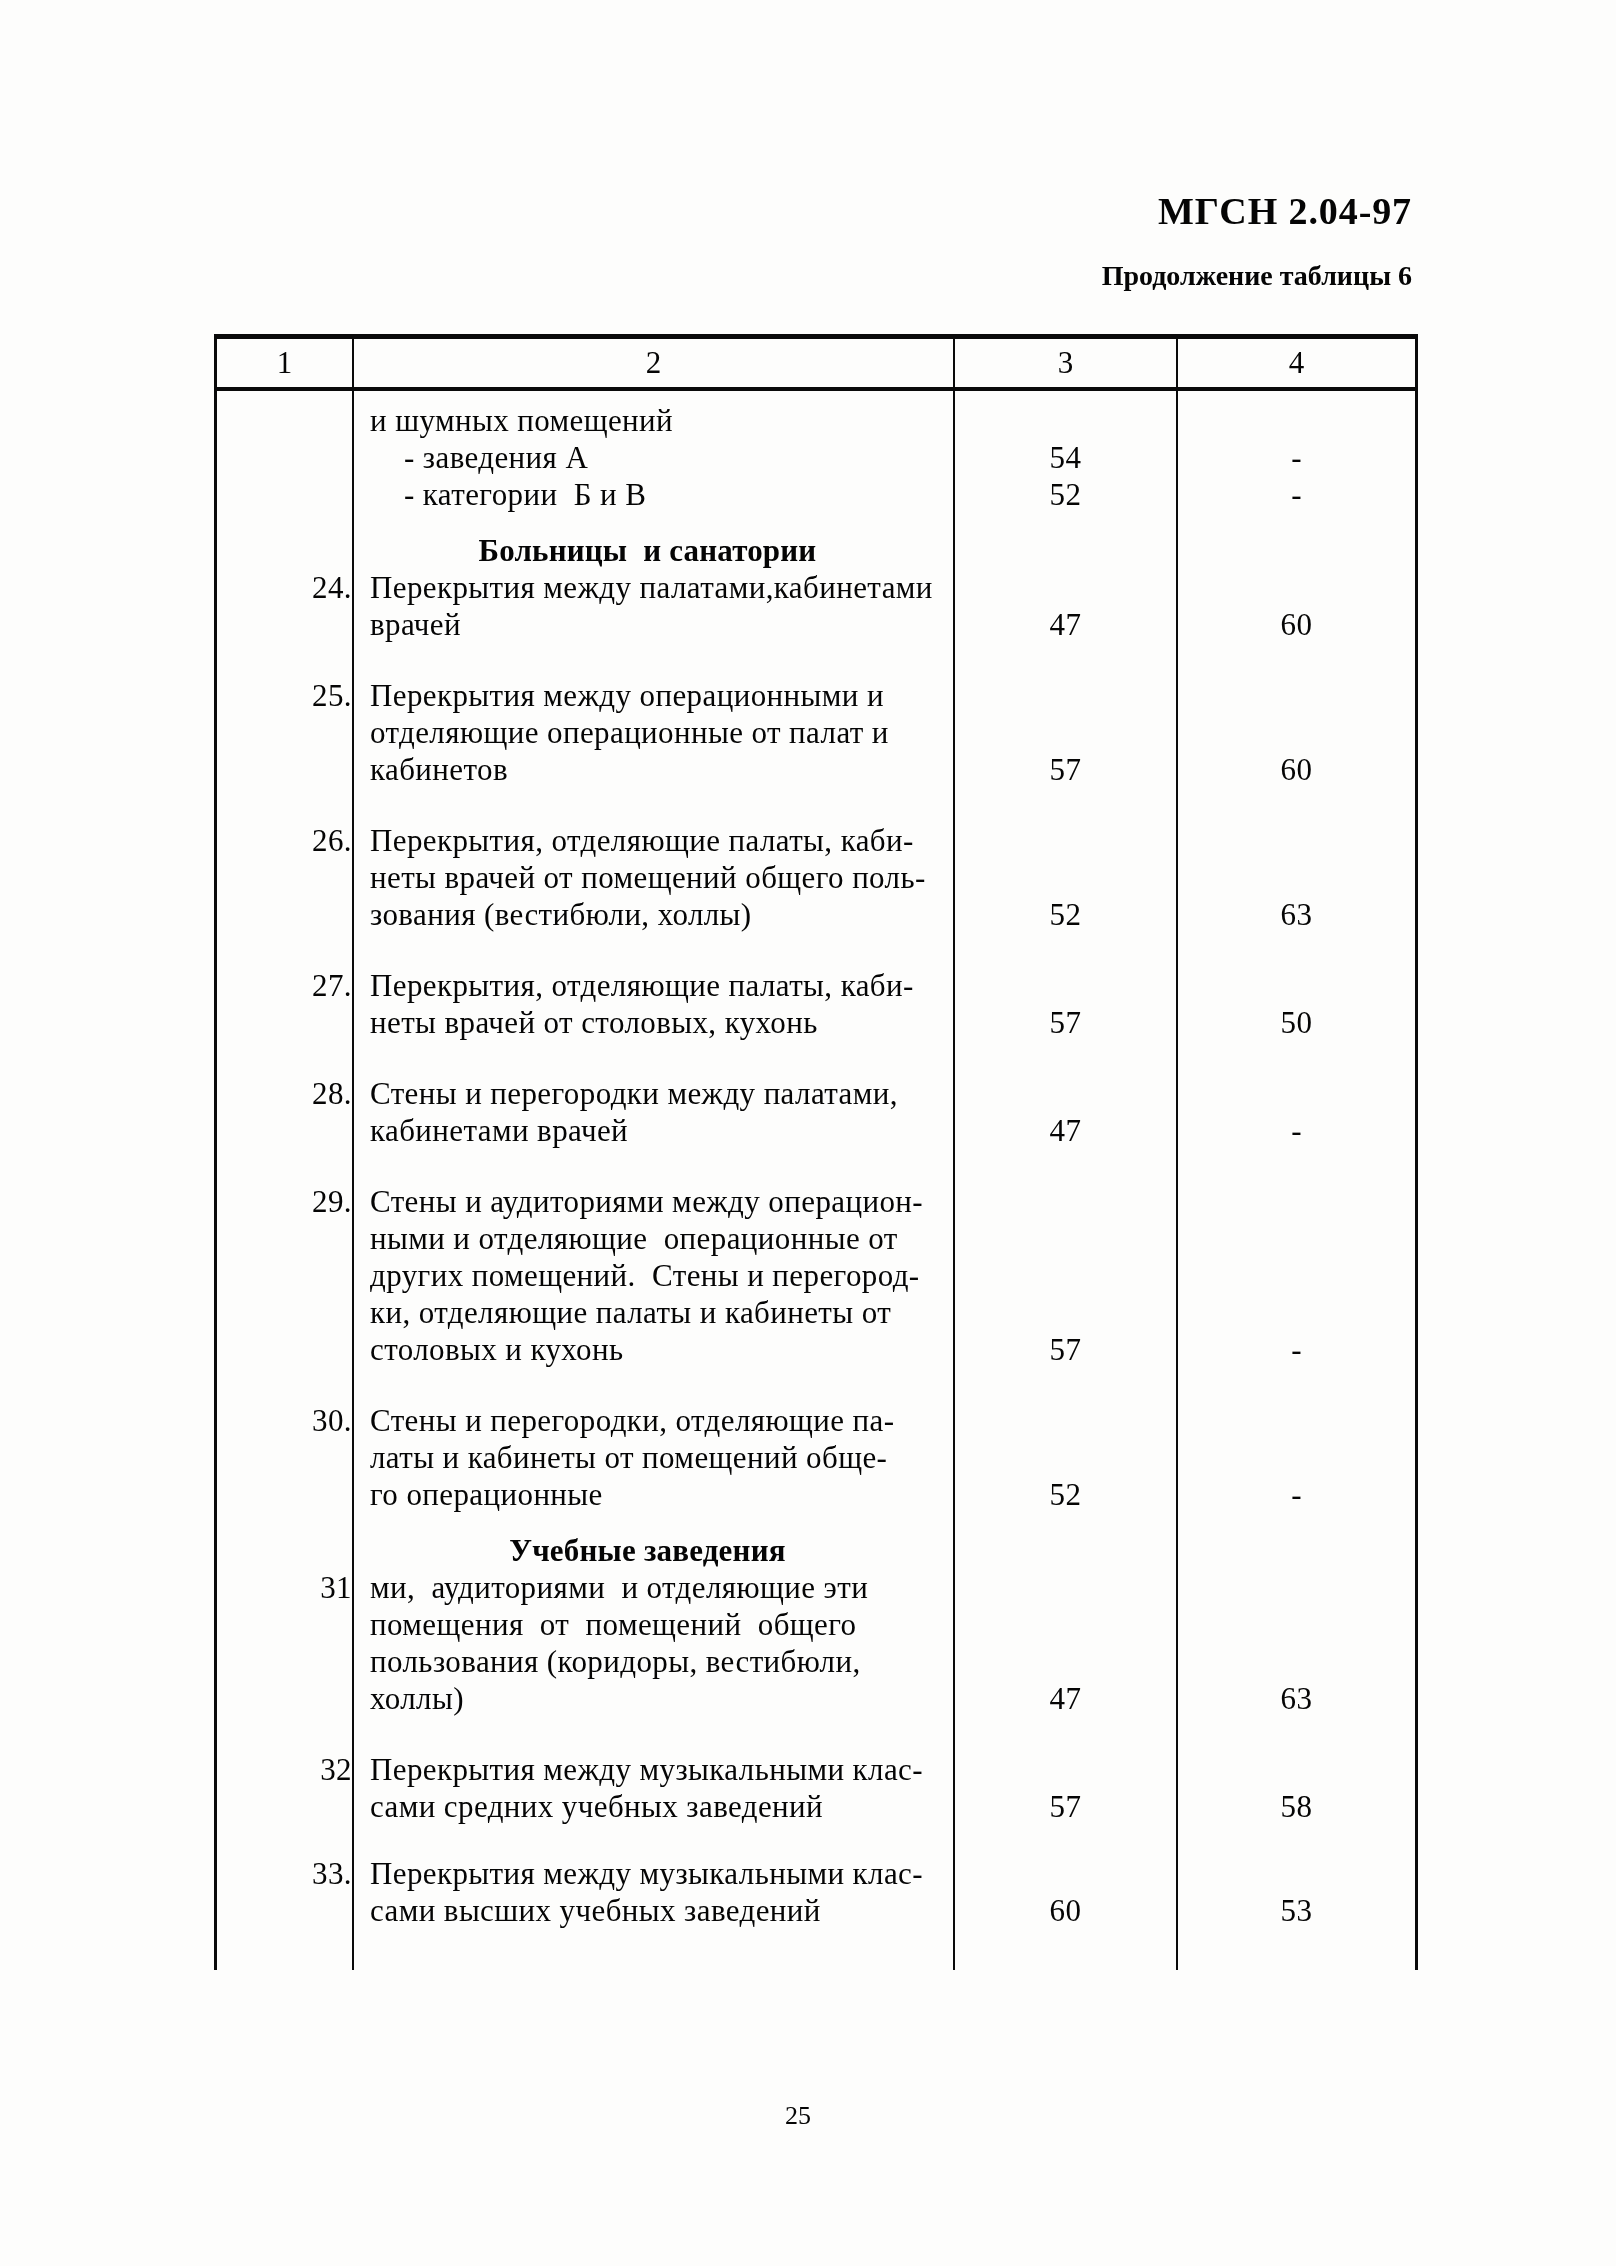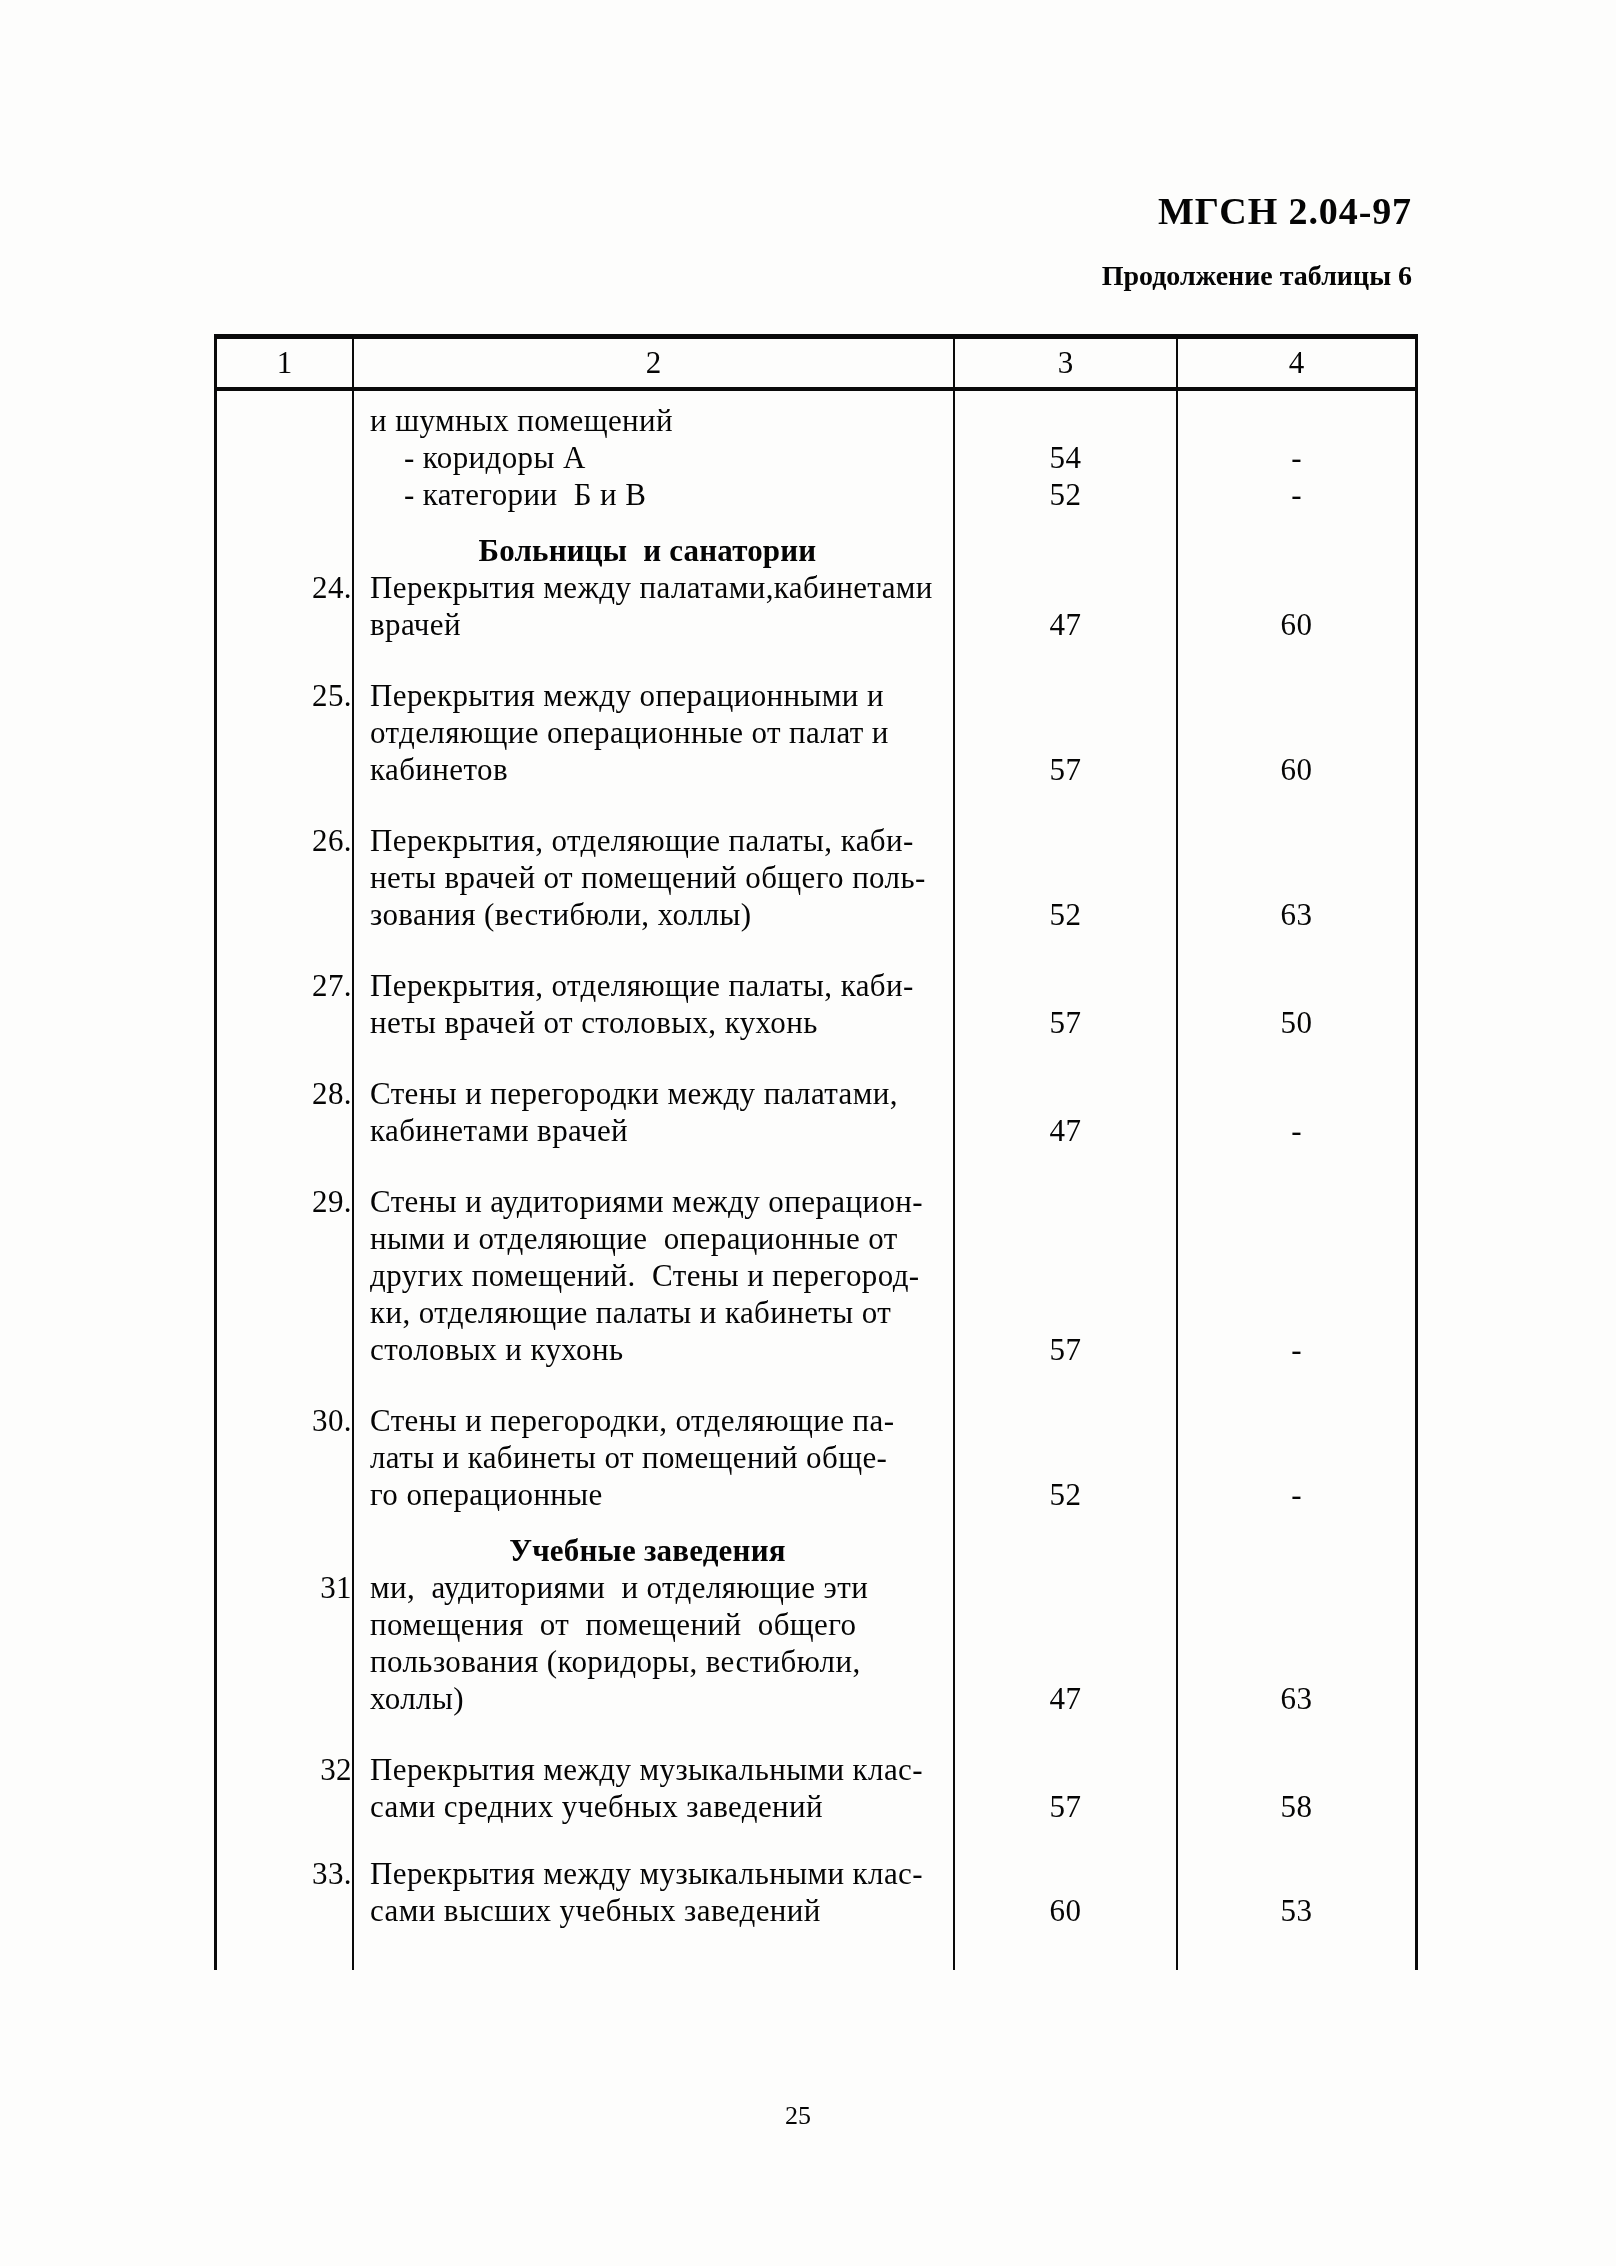--- a/index.html
+++ b/index.html
@@ -90,21 +90,21 @@
     </div>
     <div class="tbody">
         <div class="cell c1 b" style="padding-top: 11.2px;"></div>
         <div class="cell c2 b" style="padding-top: 11.2px;">
           <div class="line">и шумных помещений</div>
         </div>
         <div class="cell c3 b" style="padding-top: 11.2px;"></div>
         <div class="cell c4" style="padding-top: 11.2px;"></div>
         <div class="cell c1 b" style="padding-top: 0px;"></div>
         <div class="cell c2 b" style="padding-top: 0px;">
-          <div class="line indent">- коридоры А</div>
+          <div class="line indent">- заведения А</div>
         </div>
         <div class="cell c3 b" style="padding-top: 0px;">
           <div class="line val">54</div>
         </div>
         <div class="cell c4" style="padding-top: 0px;">
           <div class="line val">-</div>
         </div>
         <div class="cell c1 b" style="padding-top: 0px;"></div>
         <div class="cell c2 b" style="padding-top: 0px;">
           <div class="line indent">- категории  Б и В</div>

